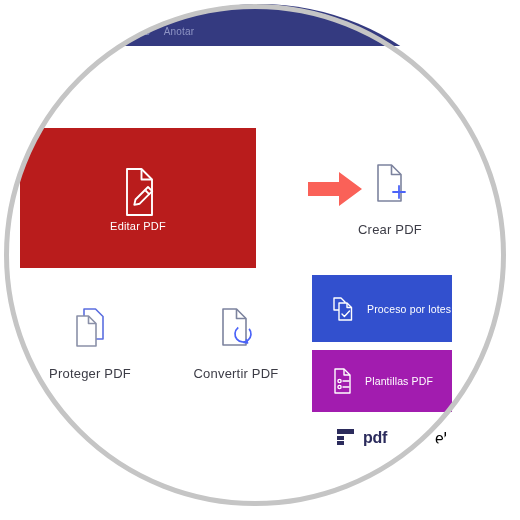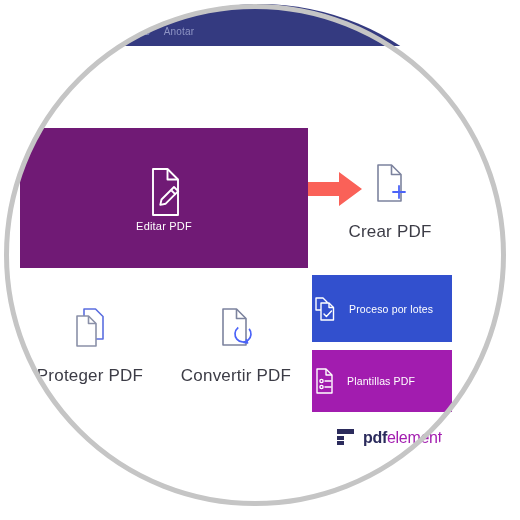--- a/index.html
+++ b/index.html
@@ -84,23 +84,23 @@
   #tb-1 { left: 140px; }
   #tb-2 { left: 189px; }
   #tb-3 { left: 242px; }
   #tb-4 { left: 293px; }
 
   
   #card-edit {
     position: absolute;
     left: 20px;
     top: 128px;
-    width: 288px;
+    width: 236px;
     height: 140px;
-    background: #701a75;
+    background: #b91c1c;
   }
   #card-edit .big-ico {
     position: absolute;
     left: 0; right: 0;
     top: 38px;
     text-align: center;
   }
   #card-edit .big-ico svg { display: inline-block; }
   #card-edit .big-lbl {
     position: absolute;
@@ -117,21 +117,21 @@
     position: absolute;
     width: 120px;
     text-align: center;
   }
   .tile .t-ico { height: 46px; }
   .tile .t-ico svg { display: inline-block; }
   .tile .t-lbl {
     display: block;
     margin-top: 10px;
     color: #3c3c46;
-    font-size: 17px;
+    font-size: 13px;
     letter-spacing: .2px;
   }
   #tile-crear    { left: 330px; top: 162px; }
   #tile-combinar { left: 30px;  top: 306px; }
   #tile-convertir{ left: 176px; top: 306px; }
 
   
   #red-arrow {
     position: absolute;
     left: 308px;
@@ -140,20 +140,21 @@
     height: 34px;
   }
 
   
   .wcard {
     position: absolute;
     left: 312px;
     width: 140px;
     display: flex;
     align-items: center;
+    padding-left: 18px;
     box-sizing: border-box;
   }
   .wcard .w-ico { flex: 0 0 auto; line-height: 0; }
   .wcard .w-lbl {
     margin-left: 9px;
     color: #ffffff;
     font-size: 10.5px;
     letter-spacing: .15px;
     white-space: nowrap;
   }
@@ -173,21 +174,21 @@
     position: absolute;
     left: 336px;
     top: 426px;
     height: 22px;
     display: flex;
     align-items: center;
   }
   #logo .mark { line-height: 0; margin-right: 7px; }
   #logo .word { font-size: 16px; letter-spacing: -.3px; line-height: 16px; }
   #logo .w-pdf { font-weight: bold; color: #2b2b5c; }
-  #logo .w-element { color: #a21caf; }
+  #logo .w-element { color: #000000; margin-left: 48px; }
   #logo .w-pro {
     font-size: 8px;
     color: #f05a4f;
     vertical-align: super;
     margin-left: 11px;
     font-weight: bold;
   }
 </style>
 </head>
 <body>

